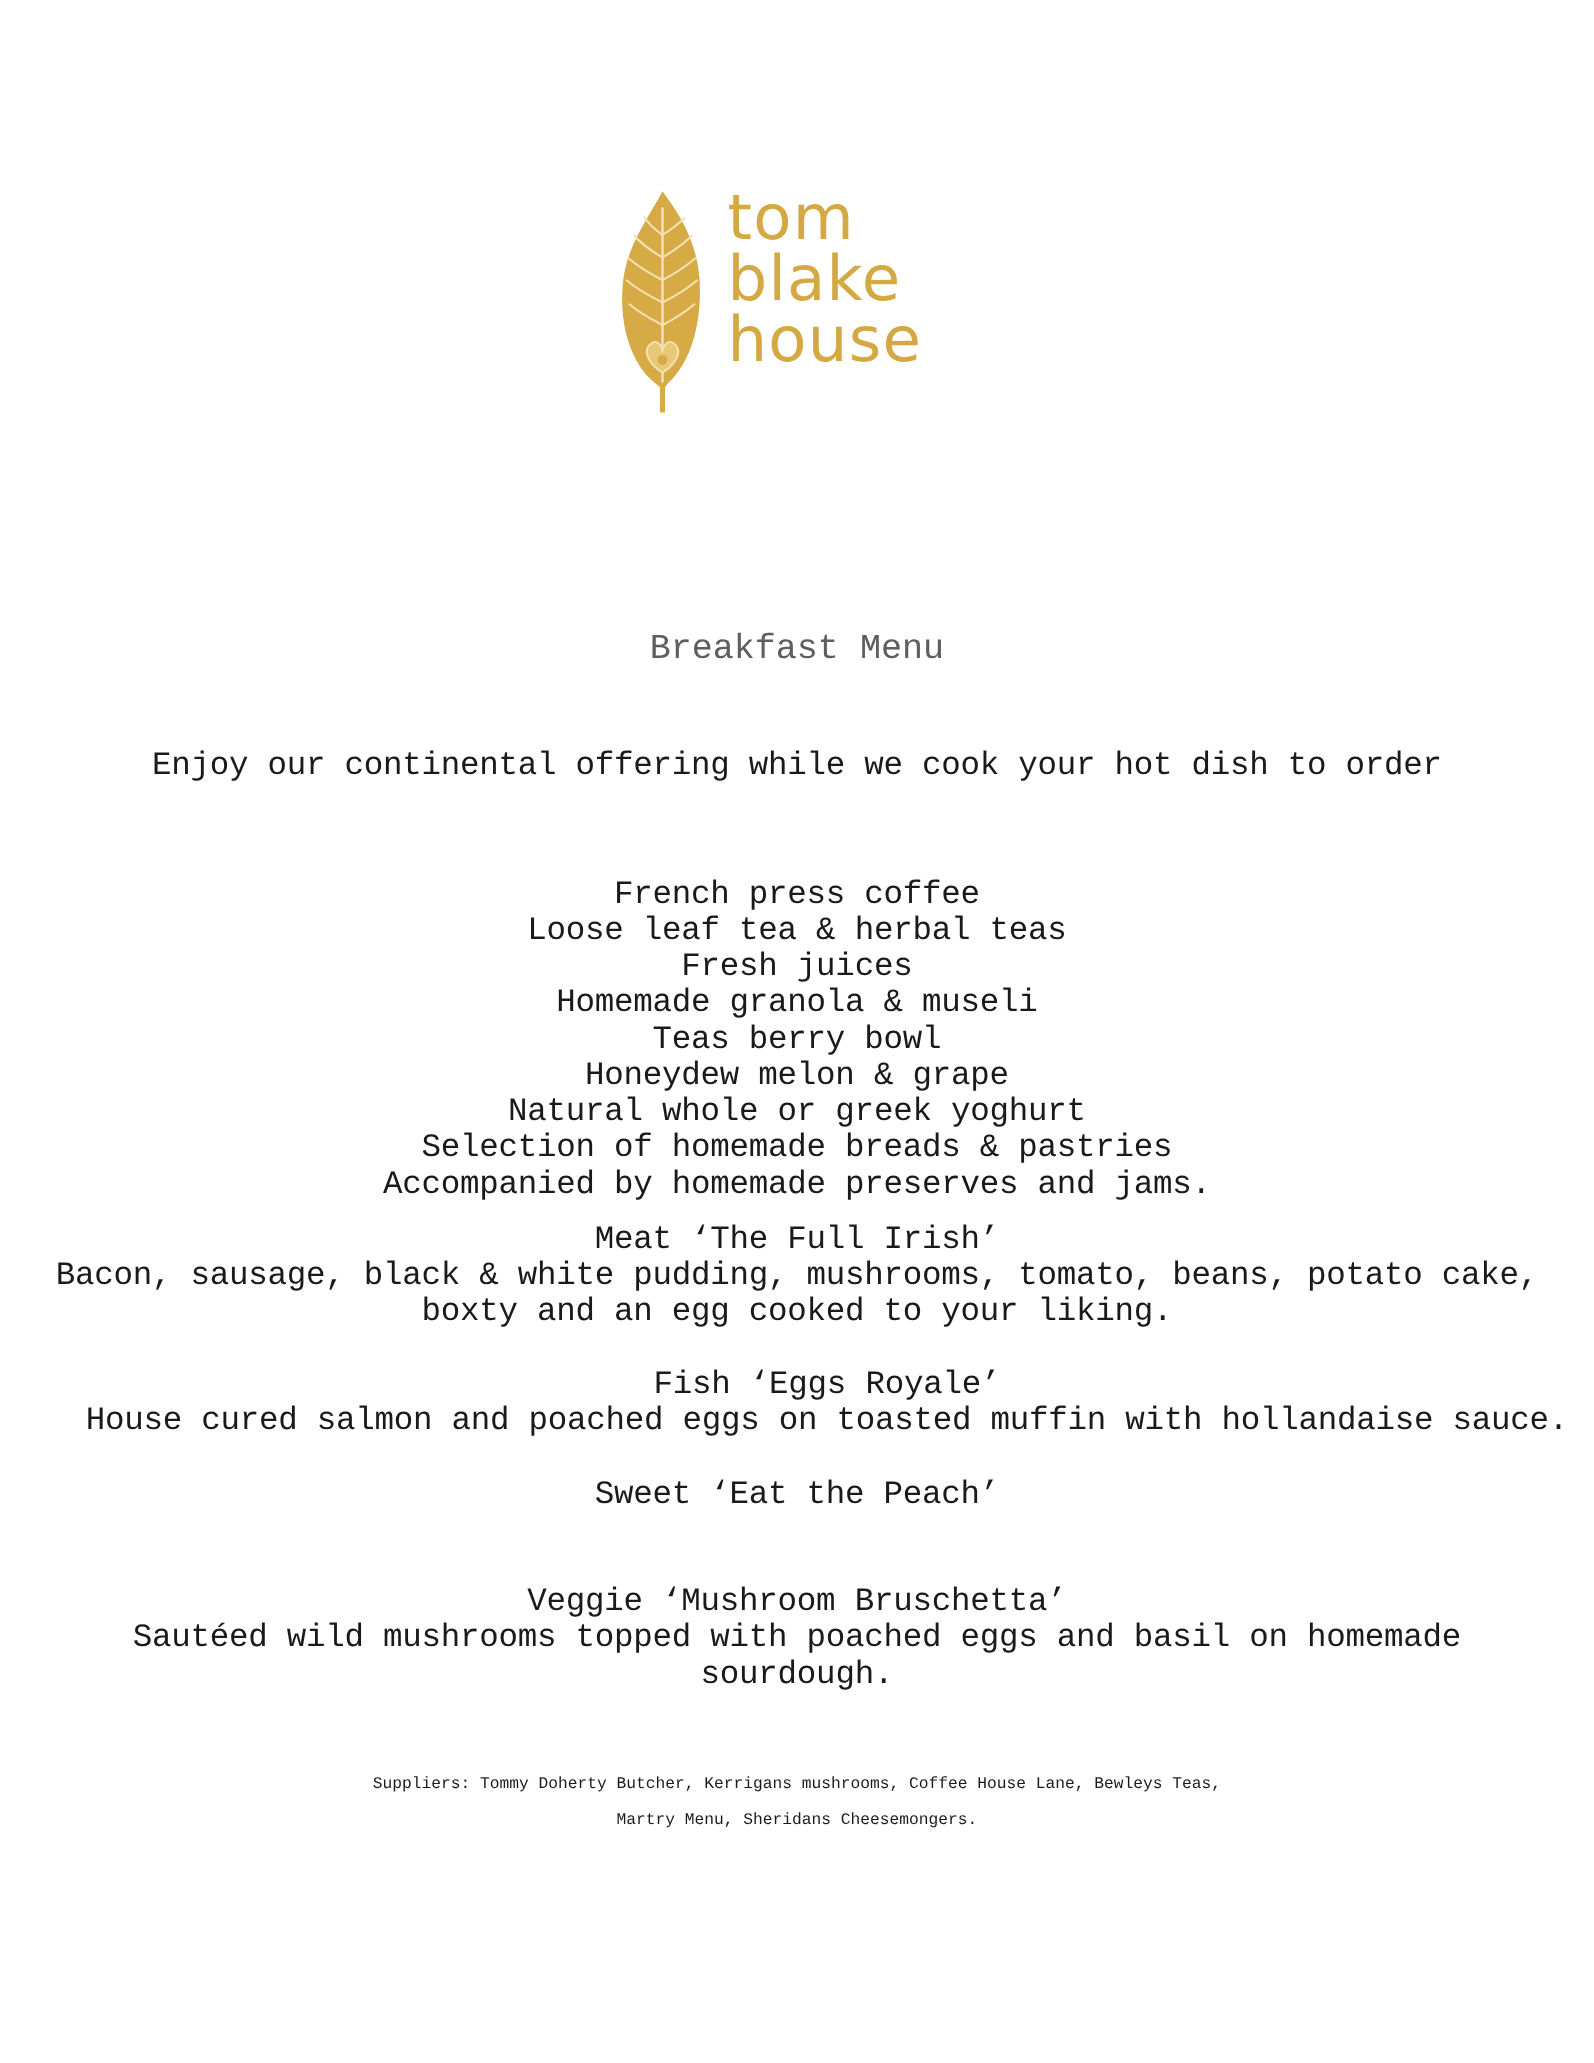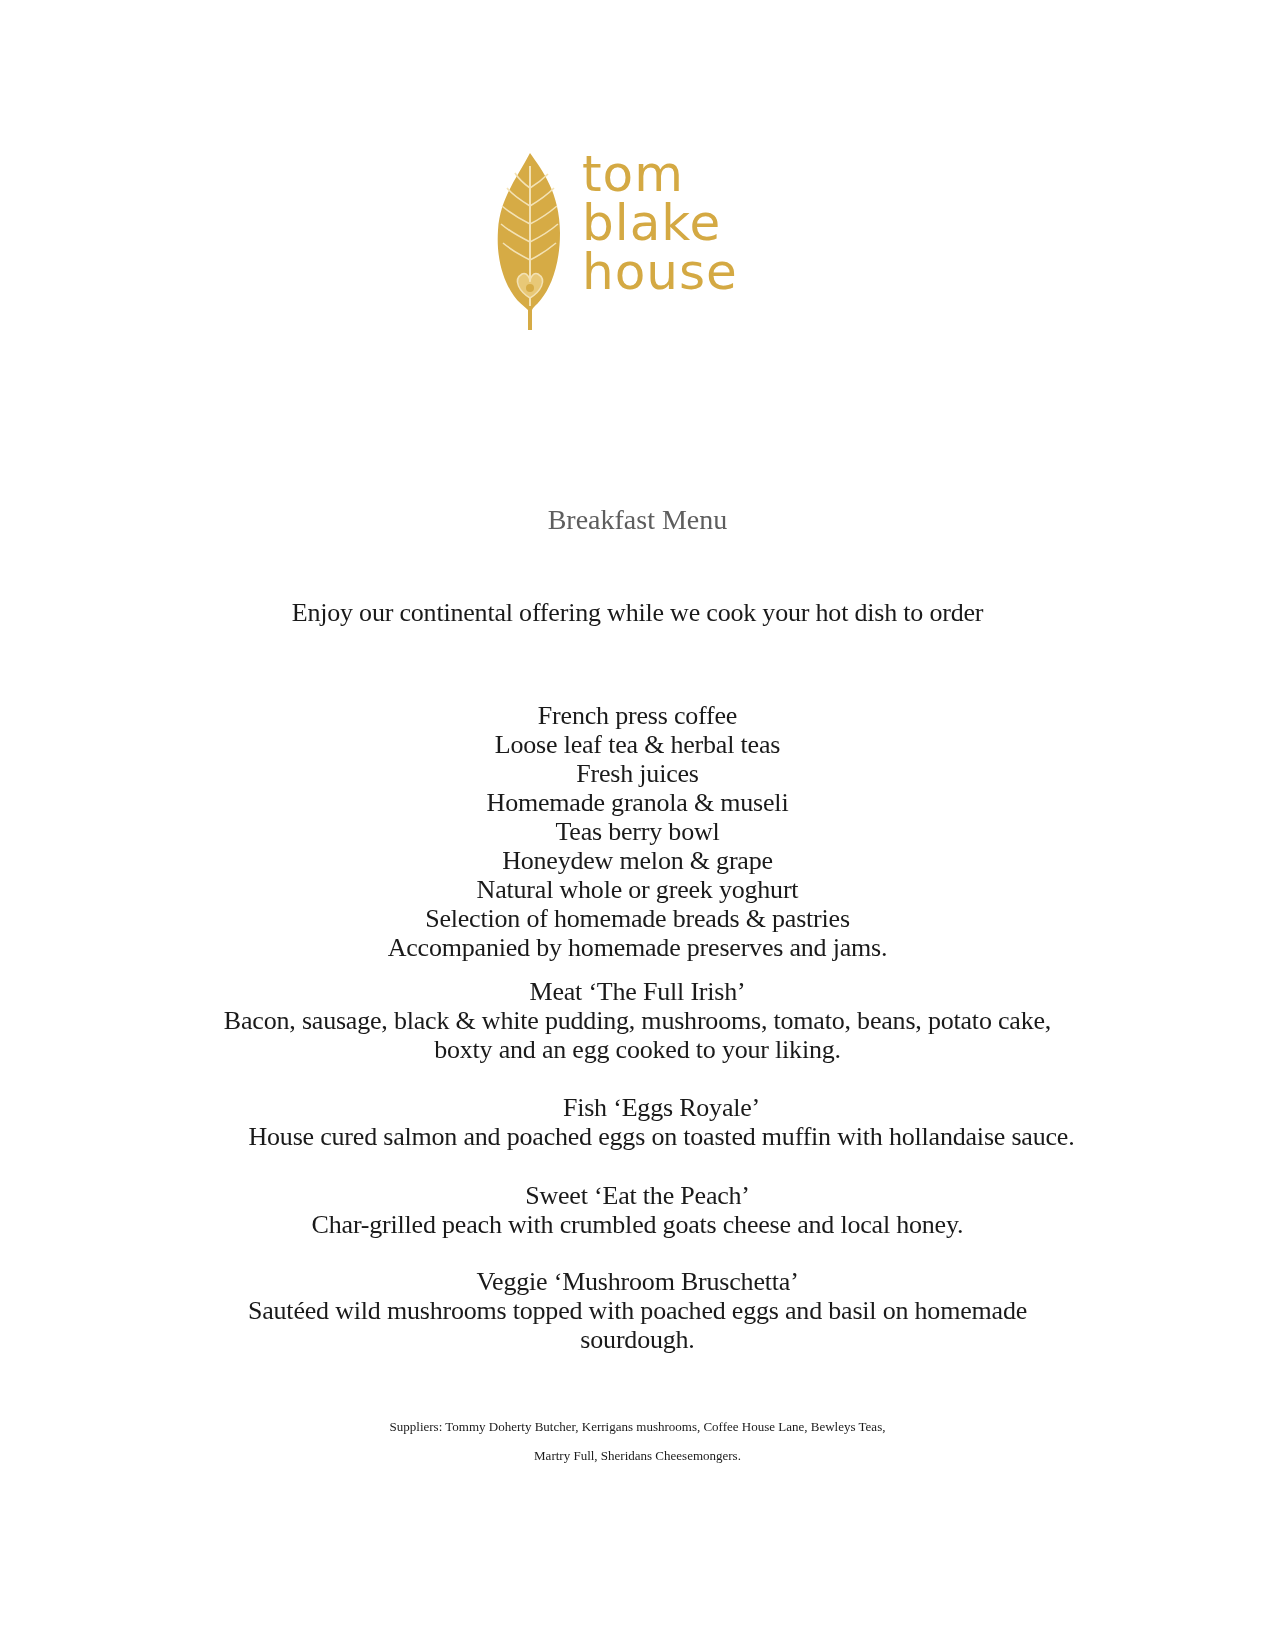--- a/index.html
+++ b/index.html
@@ -2,21 +2,21 @@
 <html><head>
 <meta charset="utf-8">
 <style>
   html, body { margin: 0; padding: 0; background: #ffffff; }
   body { width: 1275px; height: 1650px; position: relative; overflow: hidden; }
   .page { position: absolute; inset: 0; }
   .logo { position: absolute; left: 490px; top: 148px; width: 270px; height: 185px; }
   .logo svg { position: absolute; left: 0; top: 0; }
   .logo-text { position: absolute; left: 92px; top: 2px; font-family: "DejaVu Sans", sans-serif; color: #d4a943; font-size: 50px; line-height: 49px; letter-spacing: 1px; font-weight: normal; }
   .logo-text span { display: block; }
-  .center { position: absolute; left: 0; width: 1275px; text-align: center; font-family: Liberation Serif, serif; color: #1a1a1a; }
+  .center { position: absolute; left: 0; width: 1275px; text-align: center; font-family: Liberation Mono, monospace; color: #1a1a1a; }
   .title { top: 503px; font-size: 28px; color: #5e5e5e; line-height: 34px; }
   .body-text { font-size: 26px; line-height: 29px; letter-spacing: -0.2px; }
   .intro { top: 598px; }
   .list { top: 657px; margin-top: 44px; }
   .sec-meat { top: 977px; }
   .sec-fish { top: 1093px; margin-left: 24px; }
   .sec-sweet { top: 1181px; }
   .sec-veggie { top: 1267px; }
   .suppliers { top: 1412px; font-size: 13px; line-height: 29px; }
   .line { display: block; }
@@ -74,27 +74,26 @@
     <span class="line">boxty and an egg cooked to your liking.</span>
   </div>
 
   <div class="center body-text sec-fish">
     <span class="line">Fish ‘Eggs Royale’</span>
     <span class="line">House cured salmon and poached eggs on toasted muffin with hollandaise sauce.</span>
   </div>
 
   <div class="center body-text sec-sweet">
     <span class="line">Sweet ‘Eat the Peach’</span>
-    <span class="line">Char-grilled peach with crumbled goats cheese and local honey.</span>
   </div>
 
   <div class="center body-text sec-veggie">
     <span class="line">Veggie ‘Mushroom Bruschetta’</span>
     <span class="line">Sautéed wild mushrooms topped with poached eggs and basil on homemade</span>
     <span class="line">sourdough.</span>
   </div>
 
   <div class="center suppliers">
     <span class="line">Suppliers: Tommy Doherty Butcher, Kerrigans mushrooms, Coffee House Lane, Bewleys Teas,</span>
-    <span class="line">Martry Full, Sheridans Cheesemongers.</span>
+    <span class="line">Martry Menu, Sheridans Cheesemongers.</span>
   </div>
 
 </div>
 
 </body></html>

